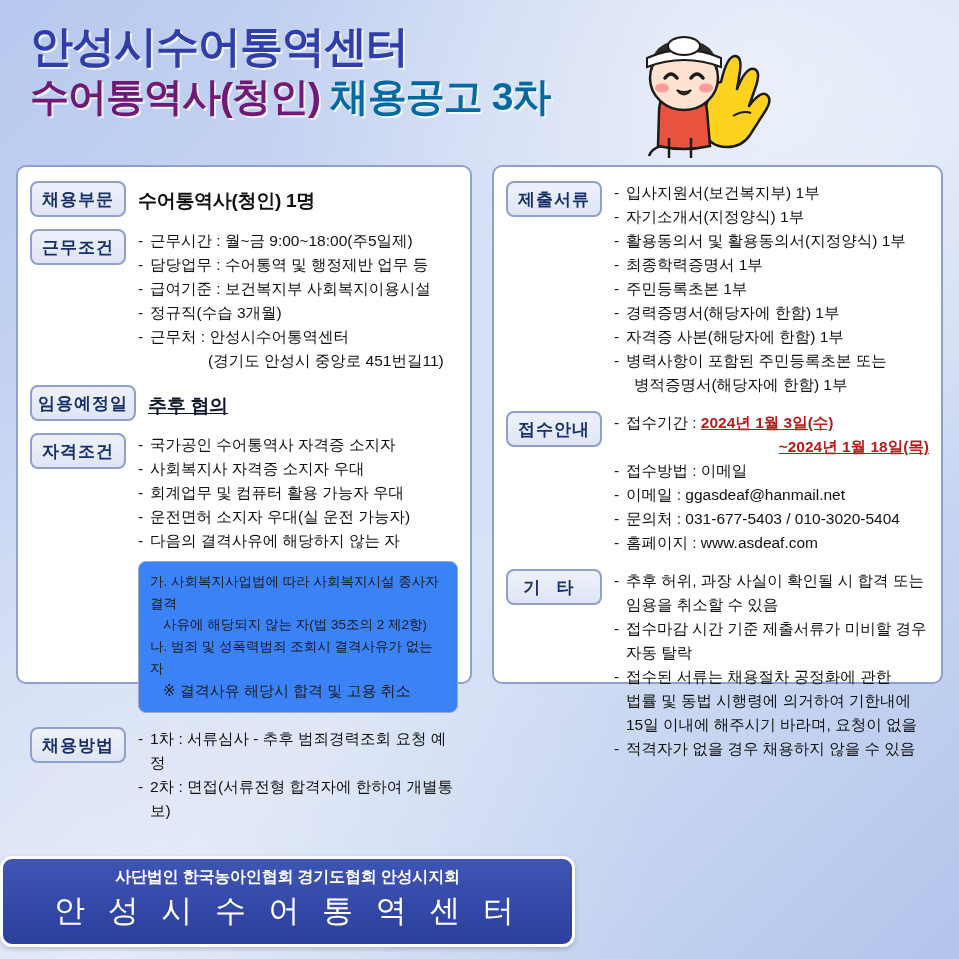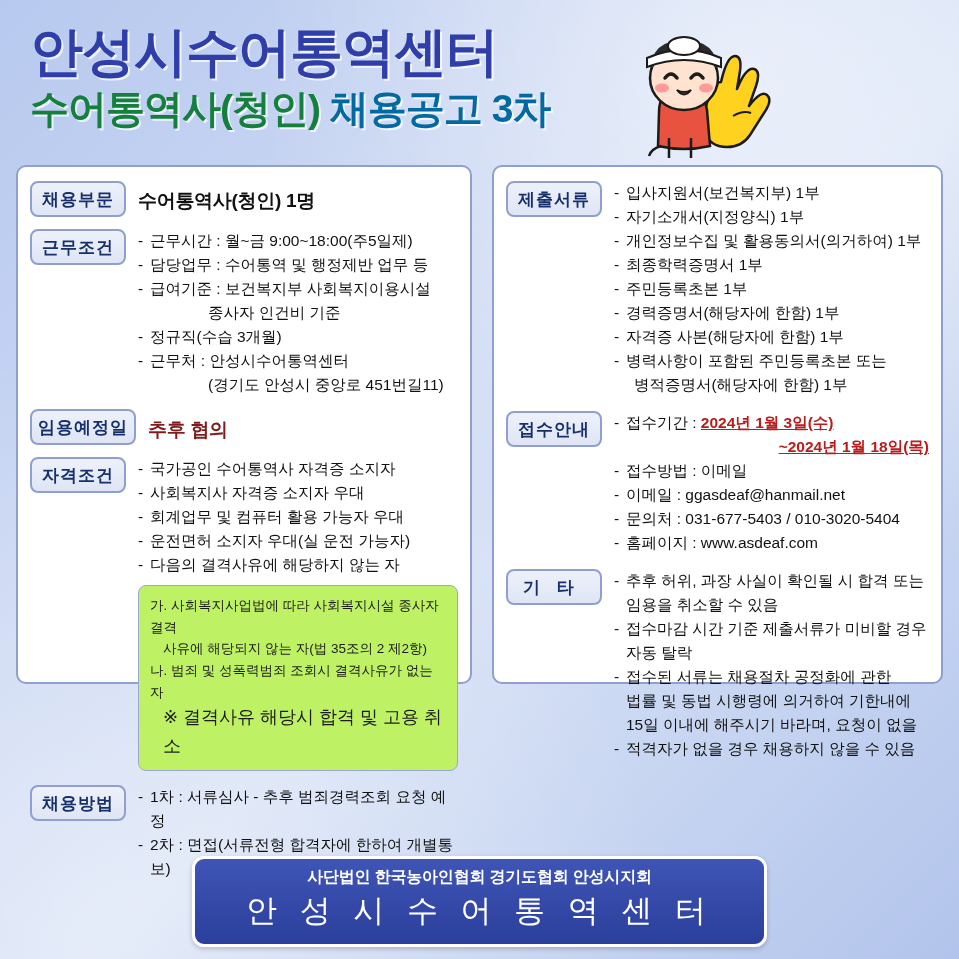--- a/index.html
+++ b/index.html
@@ -18,37 +18,37 @@
     pointer-events:none;
   }
 
   
   .header {
     position: relative;
     padding: 22px 0 6px 30px;
     height: 165px;
   }
   .title-1 {
-    font-size: 53px;
+    font-size: 43px;
     font-weight: bold;
     color: #2f3ea8;
     letter-spacing: -1px;
     text-shadow: 2px 2px 0 rgba(255,255,255,0.75);
     margin: 0 0 4px 0;
     line-height: 1.15;
   }
   .title-2 {
     font-size: 39px;
     font-weight: bold;
     letter-spacing: -1px;
     text-shadow: 2px 2px 0 rgba(255,255,255,0.75);
     line-height: 1.15;
     margin: 0;
   }
-  .title-2 .pink { color: #15803d; }
+  .title-2 .pink { color: #701a75; }
   .title-2 .navy { color: #0369a1; }
 
   
   .mascot { position:absolute; right: 180px; top: 20px; width: 150px; height: 140px; }
 
   
   .content {
     display: flex;
     gap: 20px;
     padding: 0 16px;
@@ -75,61 +75,61 @@
     border: 2px solid #8e9fd0;
     border-radius: 8px;
     font-size: 17px;
     font-weight: bold;
     color: #17306b;
     padding: 7px 6px;
     height: 36px;
     line-height: 20px;
     letter-spacing: 1px;
   }
-  .tag.wide { letter-spacing: 6px; padding-left: 1px; }
+  .tag.wide { letter-spacing: 6px; padding-left: 1px; font-family: Liberation Serif, serif; }
 
   .items {
     flex: 1 1 auto;
     padding-left: 12px;
     font-size: 15.5px;
     color: #111;
     line-height: 1.55;
   }
   .items .lead {
     font-size: 19px;
     font-weight: bold;
     color: #111;
     padding-top: 5px;
     letter-spacing: -0.3px;
   }
   .li { display: flex; }
   .li .dash { flex: 0 0 12px; }
   .li .txt { flex: 1 1 auto; }
-  .u { font-weight: bold; color:#7f1d1d; }
+  .u { text-decoration: underline; font-weight: bold; color:#0f172a; }
   .link-blue { text-decoration: underline; font-weight: bold; color: #b91c1c; }
   .right-ind { display:block; text-align:right; }
 
   .notebox {
     margin-top: 8px;
     border: 1.5px solid #9aa9d4;
     border-radius: 8px;
-    background: #bef264;
+    background: #3b82f6;
     padding: 9px 11px;
     font-size: 13.5px;
     line-height: 1.6;
     color: #1b1b1b;
   }
   .notebox .ind { padding-left: 13px; display:block; }
-  .notebox .star { font-size: 18px; }
+  .notebox .star { font-size: 15px; }
 
   
   .footer-wrap {
     position: absolute;
     bottom: 12px; left: 0; right: 0;
-    display: flex; justify-content: center;
+    display: flex; justify-content: flex-start;
   }
   .footer {
     width: 575px;
     background: linear-gradient(#3f55b5, #2b3f9c);
     border: 3px solid #ffffff;
     border-radius: 12px;
     text-align: center;
     padding: 8px 0 12px 0;
     box-shadow: 0 2px 5px rgba(0,0,0,0.2);
   }
@@ -200,24 +200,20 @@
           </div>
         <div class="li">
             <span class="dash">-</span>
             <span class="txt">담당업무 : 수어통역 및 행정제반 업무 등</span>
           </div>
         <div class="li">
             <span class="dash">-</span>
             <span class="txt">급여기준 : 보건복지부 사회복지이용시설</span>
           </div>
         <div class="li">
-            <span class="dash"></span>
-            <span class="txt" style="padding-left:58px">종사자 인건비 기준</span>
-          </div>
-        <div class="li">
             <span class="dash">-</span>
             <span class="txt">정규직(수습 3개월)</span>
           </div>
         <div class="li">
             <span class="dash">-</span>
             <span class="txt">근무처 : 안성시수어통역센터</span>
           </div>
         <div class="li">
             <span class="dash"></span>
             <span class="txt" style="padding-left:58px">(경기도 안성시 중앙로 451번길11)</span>
@@ -288,21 +284,21 @@
         <div class="li">
             <span class="dash">-</span>
             <span class="txt">입사지원서(보건복지부) 1부</span>
           </div>
         <div class="li">
             <span class="dash">-</span>
             <span class="txt">자기소개서(지정양식) 1부</span>
           </div>
         <div class="li">
             <span class="dash">-</span>
-            <span class="txt">개인정보수집 및 활용동의서(의거하여) 1부</span>
+            <span class="txt">활용동의서 및 활용동의서(지정양식) 1부</span>
           </div>
         <div class="li">
             <span class="dash">-</span>
             <span class="txt">최종학력증명서 1부</span>
           </div>
         <div class="li">
             <span class="dash">-</span>
             <span class="txt">주민등록초본 1부</span>
           </div>
         <div class="li">

